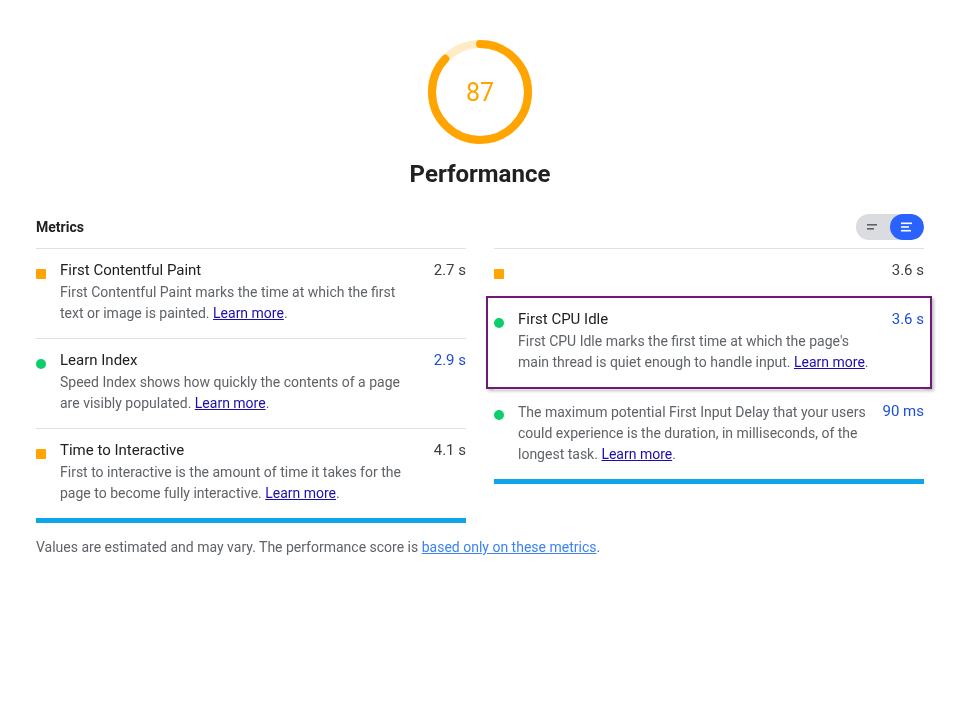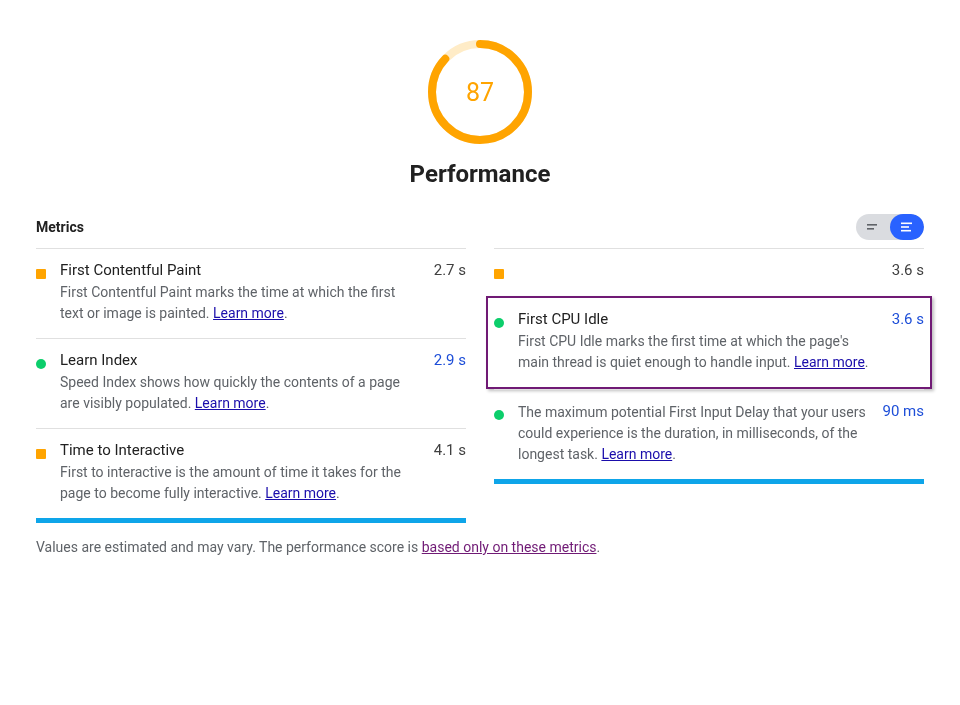--- a/index.html
+++ b/index.html
@@ -139,21 +139,21 @@
     color: #1a0dab;
     text-decoration: underline;
     cursor: pointer;
   }
   .footnote {
     margin-top: 16px;
     font-size: 14px;
     color: #5f6368;
   }
   .footnote a {
-    color: #701a75;
+    color: #3b82f6;
     text-decoration: underline;
   }
 </style>
 </head>
 <body>
 
 <div class="wrap">
 
   <div class="gauge-area">
     <div class="gauge">

